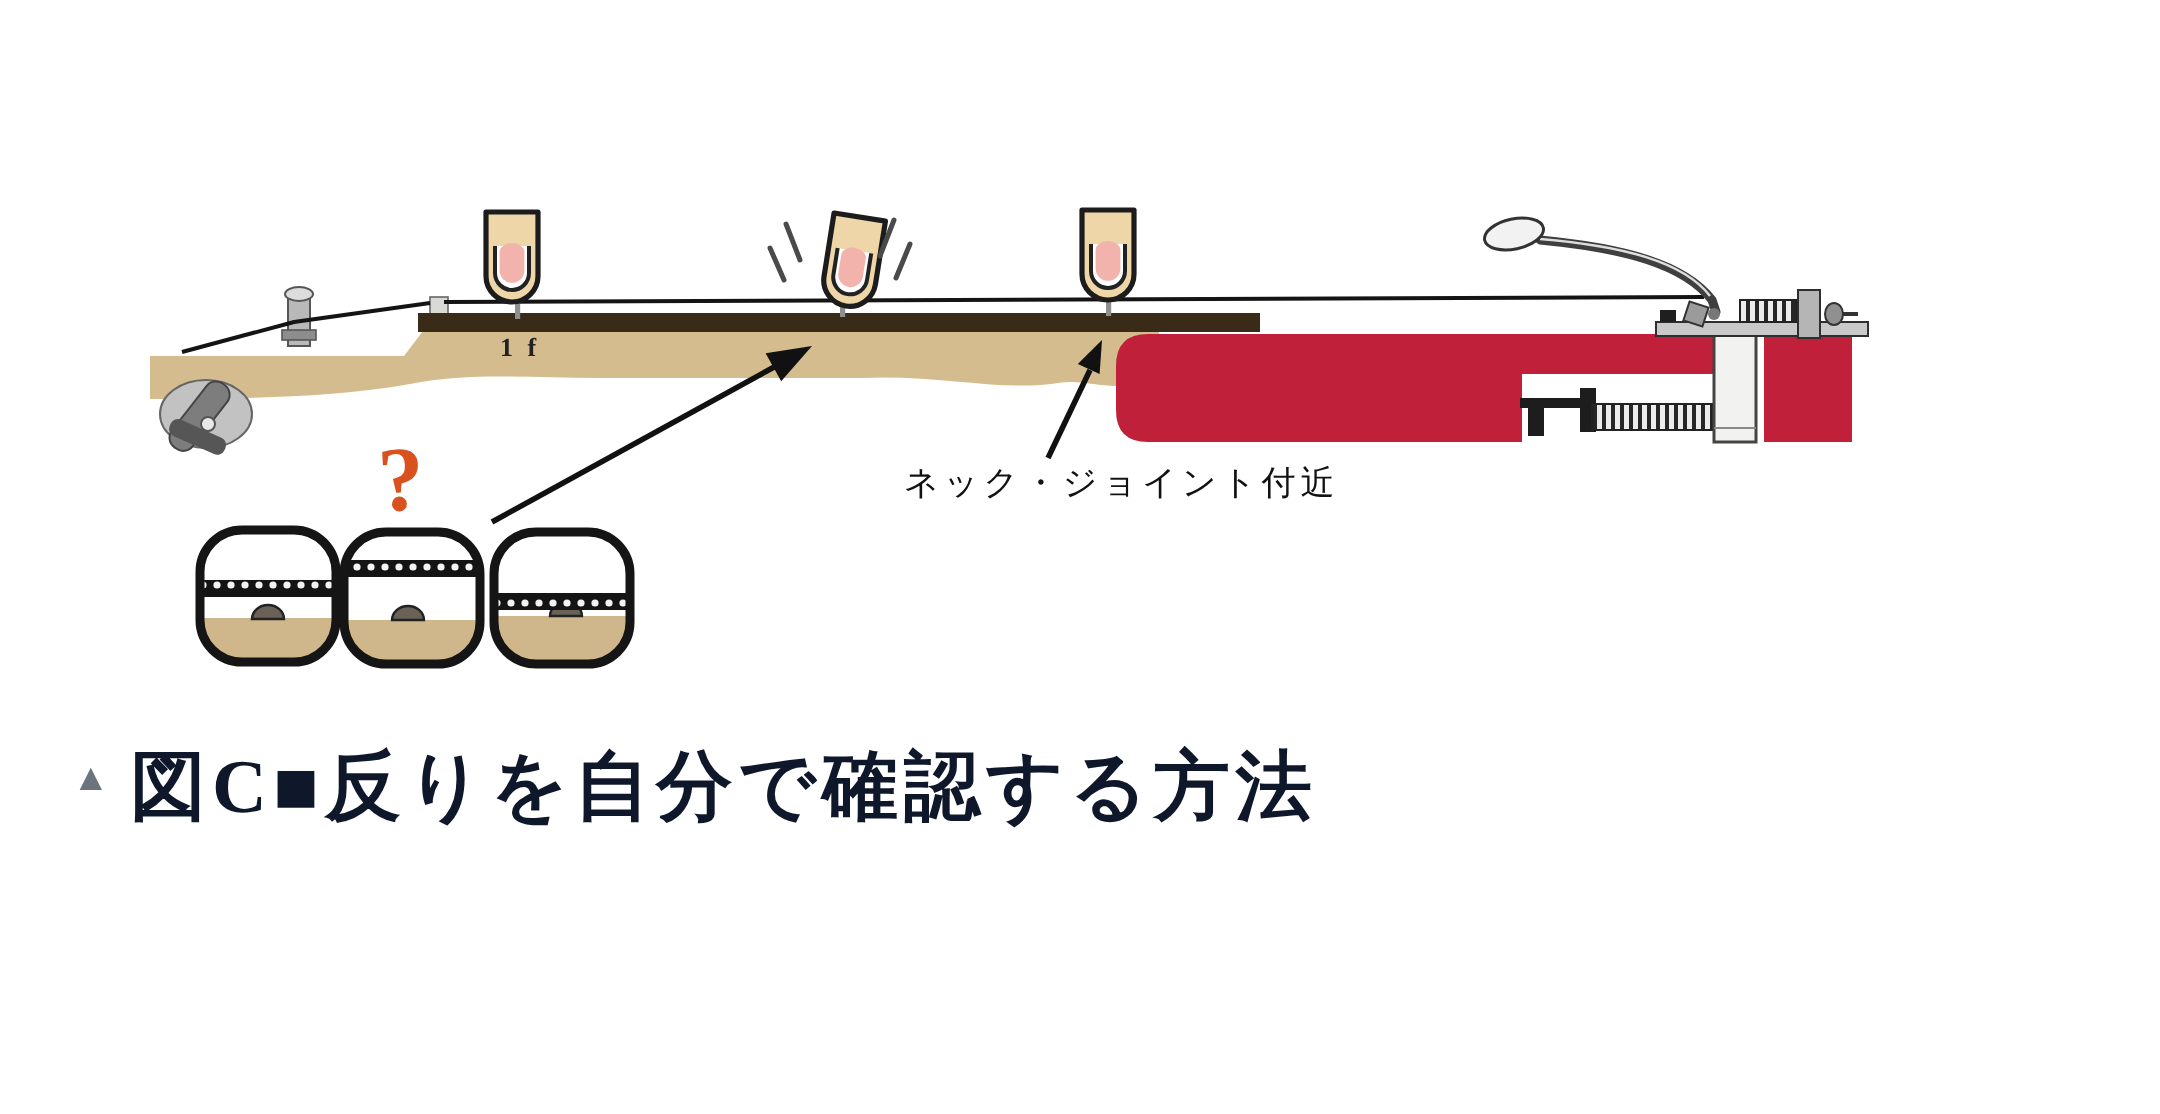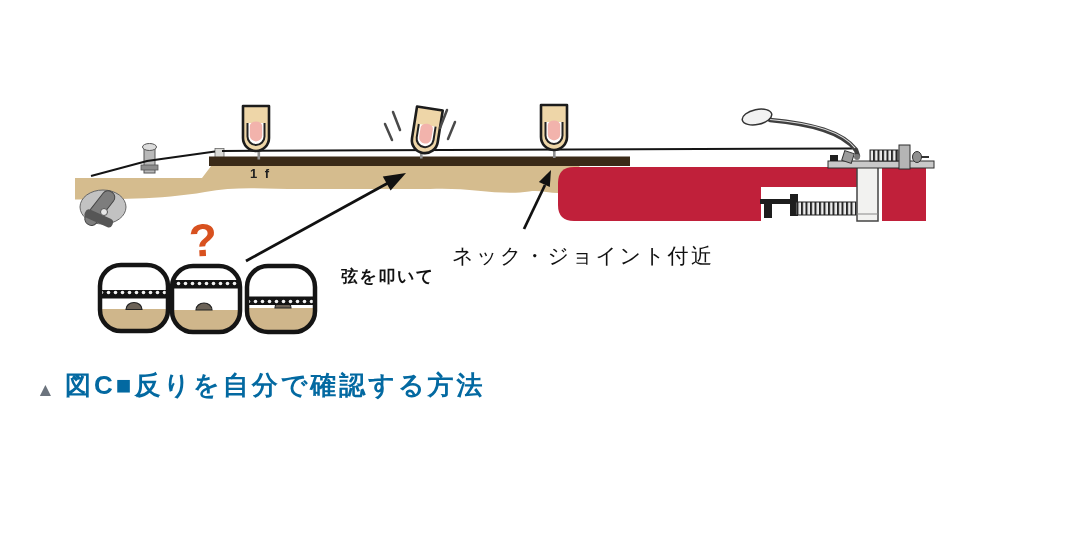--- a/index.html
+++ b/index.html
@@ -1,25 +1,25 @@
 <!DOCTYPE html>
 <html><head>
 <meta charset="utf-8">
 <style>
   html,body{margin:0;padding:0;background:#fff;}
   .stage{position:relative;width:1080px;height:475px;background:#ffffff;overflow:hidden;
-         font-family:Liberation Sans, sans-serif;color:#1a1a1a;}
+         font-family:Liberation Serif, serif;color:#1a1a1a;}
   .stage svg{position:absolute;left:0;top:0;}
   .abs{position:absolute;white-space:nowrap;}
   .fret-label{left:250px;top:166px;font-size:13px;font-weight:700;letter-spacing:2px;color:#222;}
-  .joint-label{left:452px;top:242px;font-size:21px;font-weight:500;letter-spacing:2.5px;color:#111;}
+  .joint-label{left:452px;top:230px;font-size:17px;font-weight:500;letter-spacing:2.5px;color:#111;}
   .instruction{left:341px;top:265px;font-size:17px;font-weight:700;letter-spacing:1.5px;line-height:23.5px;color:#111;}
   .qmark{left:189px;top:213px;font-size:46px;font-weight:800;color:#d8511f;transform:rotate(-3deg);}
   .caption-marker{left:36px;top:379px;font-size:19px;color:#6b737d;}
-  .caption-text{left:65px;top:368px;font-size:26px;font-weight:700;letter-spacing:3px;color:#0369a1;}
+  .caption-text{left:65px;top:368px;font-size:38px;font-weight:700;letter-spacing:3px;color:#0f172a;}
   .frag{position:absolute;background:#1f1f1f;}
 </style>
 </head>
 <body>
 
 <div class="stage">
 
   <svg width="1080" height="557" viewBox="0 0 1080 557">
     <defs>
       <pattern id="wound" patternUnits="userSpaceOnUse" width="7" height="9">
@@ -162,21 +162,20 @@
         <rect x="247" y="296.5" width="68" height="8.5" fill="url(#wound)"></rect>
       </g>
       <rect x="247" y="266" width="68" height="66" rx="21" fill="none" stroke="#151515" stroke-width="4.5"></rect>
     </g>
   </svg>
 
   <span class="abs fret-label">1 f</span>
   <span class="abs qmark">?</span>
   <span class="abs joint-label">ネック・ジョイント付近</span>
   <div class="abs instruction">
-    <div>弦を叩いて</div>
   </div>
 
   <span class="abs caption-marker">▲</span>
   <span class="abs caption-text">図C■反りを自分で確認する方法</span>
 
   <div>
     <div class="frag" style="left:182px;top:550px;width:20px;height:7px;"></div>
     <div class="frag" style="left:231px;top:550px;width:17px;height:7px;"></div>
     <div class="frag" style="left:293px;top:544px;width:12px;height:13px;"></div>
     <div class="frag" style="left:312px;top:547px;width:34px;height:10px;"></div>

